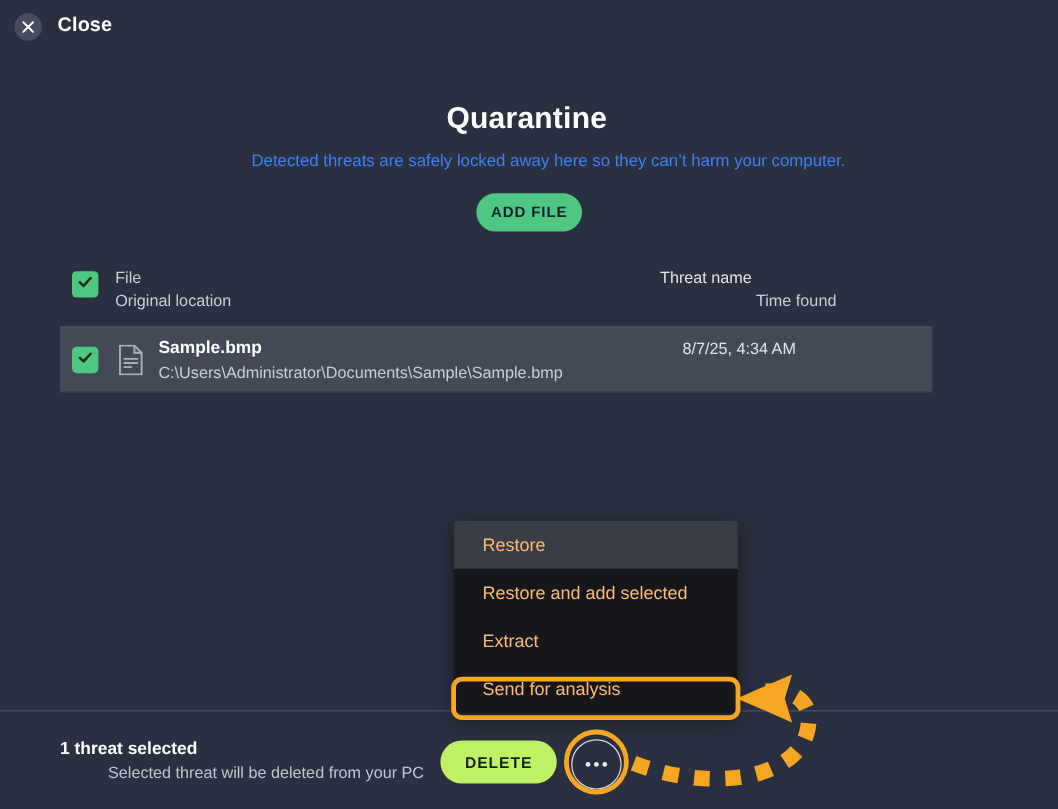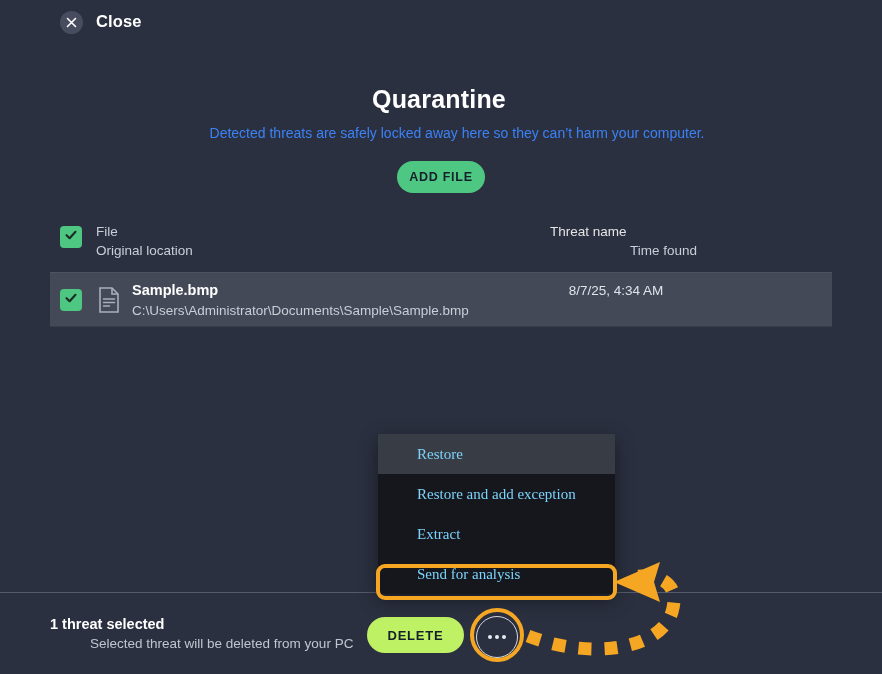--- a/index.html
+++ b/index.html
@@ -14,21 +14,21 @@
     background: #2b3040;
     font-family: "Liberation Sans", sans-serif;
     color: #ffffff;
     position: relative;
   }
 
   
   #topbar {
     position: absolute;
     left: 0; top: 0;
-    width: 730px; height: 46px; margin-left: 48px;
+    width: 730px; height: 46px;
   }
   #close-btn {
     position: absolute;
     left: 12px; top: 11px;
     width: 23px; height: 23px;
     border-radius: 50%;
     background: #474d5e;
     display: flex; align-items: center; justify-content: center;
     cursor: pointer;
   }
@@ -107,21 +107,21 @@
   }
   #head-col-time {
     position: absolute; left: 500px; top: 21px; width: 227px;
     text-align: center;
     font-size: 13.5px; color: #c9ced8;
   }
 
   #row-sample {
     position: absolute;
     left: 50px; top: 272px;
-    width: 782px; height: 55px;
+    width: 727px; height: 55px;
     background: #434957;
     border-top: 1px solid #4c5361;
     border-bottom: 1px solid #383e4b;
     cursor: pointer;
   }
   #row-chk { position: absolute; left: 10px; top: 16px; }
   #row-file-icon {
     position: absolute; left: 48px; top: 14px;
     width: 22px; height: 26px;
   }
@@ -144,25 +144,24 @@
     position: absolute;
     left: 378px; top: 434px;
     width: 237px;
     background: #15171d;
     box-shadow: 0 6px 18px rgba(0,0,0,.45);
     z-index: 20;
   }
   .menu-item {
     height: 40px;
     display: flex; align-items: center;
-    padding-left: 39px;
+    padding-left: 24px;
     font-size: 15px;
-    color: #7dd3fc;
-    cursor: pointer;
-    font-family: Liberation Serif, serif;
+    color: #fdba74;
+    cursor: pointer;
   }
   .menu-item.hovered { background: #383c44; }
   #menu-item-3 {
     position: relative;
   }
 
   
   #menu-highlight {
     position: absolute;
     left: 376px; top: 564px;
@@ -287,21 +286,21 @@
       <path d="M5.5 12 H16.5 M5.5 15.5 H16.5 M5.5 19 H11.5" stroke="#a9afbd" stroke-width="1.5" stroke-linecap="round"></path>
     </svg>
   </div>
   <div id="row-file-name">Sample.bmp</div>
   <div id="row-file-path">C:\Users\Administrator\Documents\Sample\Sample.bmp</div>
   <div id="row-time">8/7/25, 4:34 AM</div>
 </div>
 
 <div id="context-menu">
   <div class="menu-item hovered" id="menu-item-0">Restore</div>
-  <div class="menu-item" id="menu-item-1">Restore and add exception</div>
+  <div class="menu-item" id="menu-item-1">Restore and add selected</div>
   <div class="menu-item" id="menu-item-2">Extract</div>
   <div class="menu-item" id="menu-item-3">Send for analysis</div>
 </div>
 <div id="menu-highlight"></div>
 
 <div id="bottom-sep"></div>
 <div id="bottom-bar">
   <div id="bottom-line1">1 threat selected</div>
   <div id="bottom-line2">Selected threat will be deleted from your PC</div>
   <button id="delete-btn">DELETE</button>

